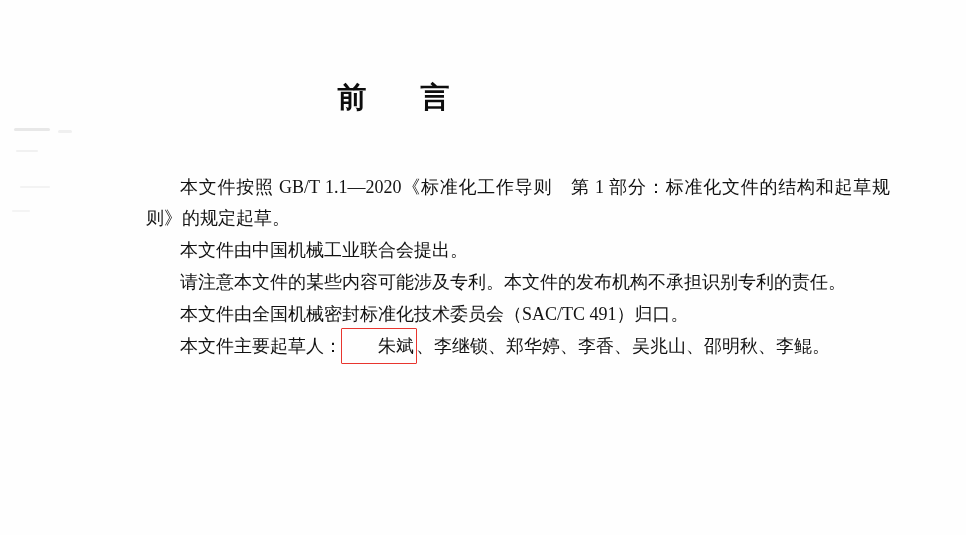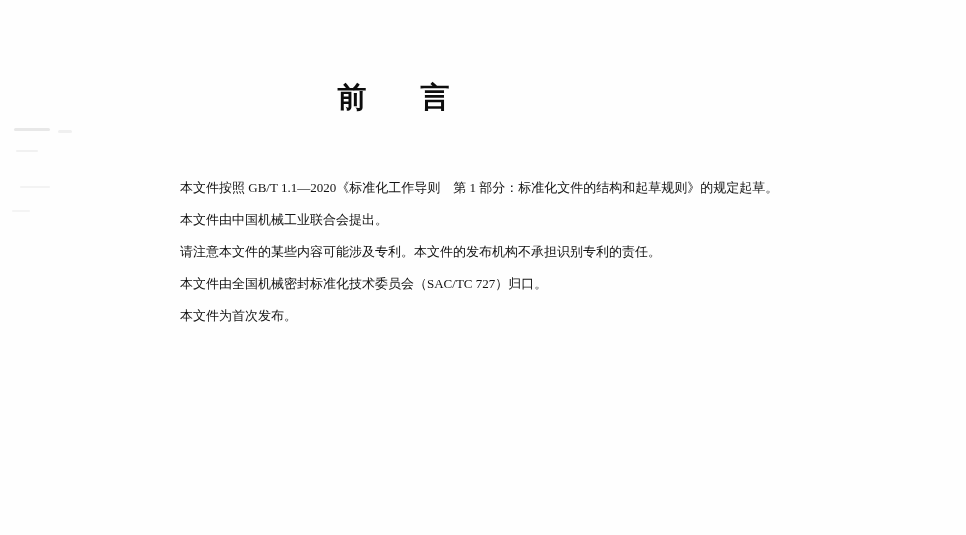--- a/index.html
+++ b/index.html
@@ -53,21 +53,21 @@
   }
 
   .body-block {
     position: absolute;
     left: 146px;
     top: 172px;
     width: 744px;
   }
 
   .para {
-    font-size: 13px;
+    font-size: 18px;
     line-height: 31px;
     color: #121212;
     margin: 0 0 0 0;
     text-align: justify;
     text-justify: inter-character;
   }
   .para + .para { margin-top: 1px; }
   .para.indent { text-indent: 34px; }
 
   .hl {
@@ -97,17 +97,17 @@
   <div class="smudge s3"></div>
   <div class="smudge s4"></div>
   <div class="smudge s5"></div>
 
   <div class="doc-title">前    言</div>
 
   <div class="body-block">
       <div class="para indent"><span>本文件按照 GB/T 1.1—2020《标准化工作导则　第 1 部分：标准化文件的结构和起草规则》的规定起草。</span></div>
       <div class="para indent"><span>本文件由中国机械工业联合会提出。</span></div>
       <div class="para indent"><span>请注意本文件的某些内容可能涉及专利。本文件的发布机构不承担识别专利的责任。</span></div>
-      <div class="para indent"><span>本文件由全国机械密封标准化技术委员会（SAC/TC 727）归口。</span></div>
-      <div class="para indent"><span>本文件为首次发布。</span></div>
+      <div class="para indent"><span>本文件由全国机械密封标准化技术委员会（SAC/TC 491）归口。</span></div>
+      <div class="para indent"><span>本文件主要起草人：</span><span class="hl" style="border-color: rgb(232, 53, 46);">朱斌</span><span>、李继锁、郑华婷、李香、吴兆山、邵明秋、李鲲。</span></div>
     </div>
 
 </div>
 
 </body></html>

